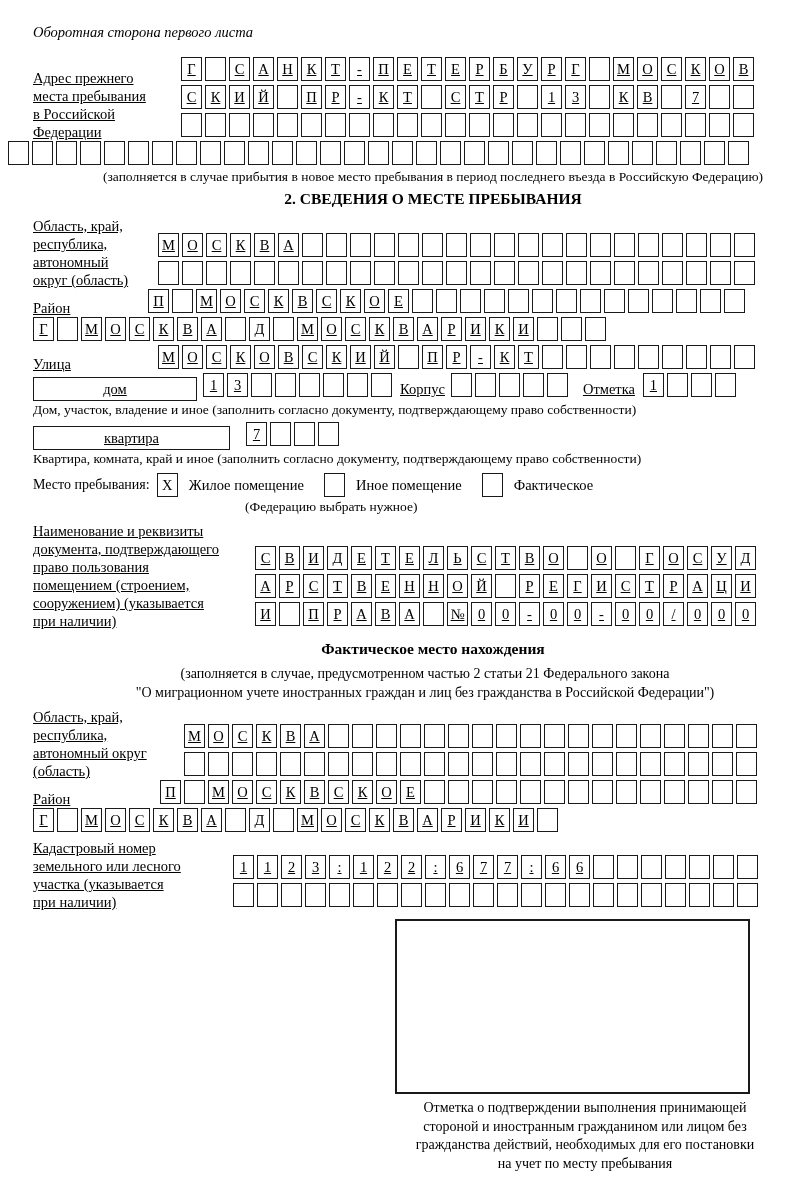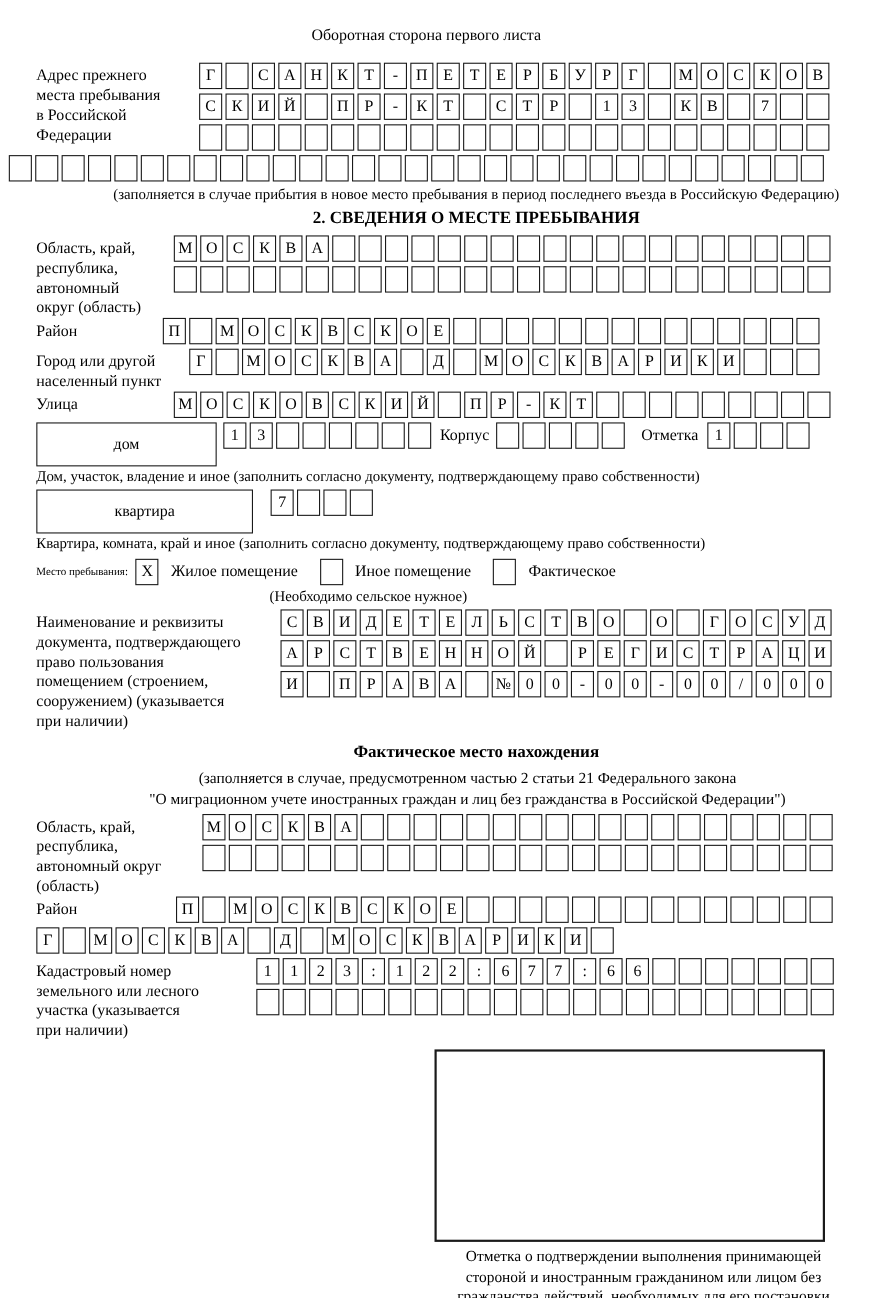--- a/index.html
+++ b/index.html
@@ -1,46 +1,46 @@
 <!DOCTYPE html>
 <html><head>
 <meta charset="utf-8">
 <style>
   html,body{margin:0;padding:0;background:#fff;}
   .page{
     position:relative;width:800px;height:1180px;background:#fff;color:#000;
     font-family:"Liberation Serif", serif;overflow:hidden;box-sizing:border-box;
     padding:0 0 0 33px;
   }
-  .note{ text-align:center;font-size:14.5px;margin:24px 58px 16px 0; }
+  .note{ text-align:left;font-size:14.5px;margin:24px 58px 16px 0;font-style:italic; }
   .full{ margin-left:-33px;width:800px;text-align:center; }
   .caption{ font-size:13.5px;margin:1px 0 2px 0; }
   .heading{ font-weight:bold;font-size:15.5px;margin:5px 0 6px 0; }
-  .frow{ display:flex;align-items:flex-start; }
+  .frow{ display:flex;align-items:flex-end;text-decoration:underline; }
   .flabel{ flex:none;font-size:14.5px;line-height:18px;white-space:pre-line;padding-top:3px; }
   .w148{width:148px}.w125{width:125px}.w115{width:115px}.w139{width:139px}
   .w222{width:222px}.w151{width:151px}.w127{width:127px}.w200{width:200px}
   .cellrow{ display:flex;margin-bottom:4px; }
   .cell{
     flex:none;width:21px;height:24px;box-sizing:border-box;border:1.6px solid #1a1a1a;
     margin-right:3px;display:flex;align-items:center;justify-content:center;
     font-size:14.5px;background:#fff;
   }
   .row4{ margin-left:-25px; }
   .wide-box{
-    flex:none;height:40px;box-sizing:border-box;border:1.6px solid #1a1a1a;
+    flex:none;height:24px;box-sizing:border-box;border:1.6px solid #1a1a1a;
     display:flex;align-items:center;justify-content:center;font-size:14.5px;
   }
   .dom-box{width:164px;margin-right:6px;}
   .kv-box{width:197px;margin-right:16px;}
   .inline-label{ font-size:14.5px;line-height:24px;flex:none; }
   .korpus-label{ margin:0 6px 0 5px; }
   .stroenie-label{ margin:0 8px 0 12px; }
   .mesto-row{ display:flex;align-items:center;margin:6px 0 2px 0; }
-  .mesto-label{ font-size:10px;margin-right:7px; }
+  .mesto-label{ font-size:14px;margin-right:7px; }
   .opt-label{ font-size:14.5px;margin:0 20px 0 8px;text-align:right; }
   .hint{ font-size:13.5px;margin:0 0 4px 212px; }
   .subtitle{ font-size:14px;line-height:19px;white-space:pre-line;margin-bottom:3px;padding-left:25px; }
   .stamp-box{ margin:8px 0 0 362px;width:355px;height:175px;box-sizing:border-box;border:2px solid #1a1a1a;background:#fff; }
   .stamp-caption{ margin:5px 0 0 352px;width:400px;text-align:center;font-size:14px;line-height:18.5px;white-space:pre-line; }
 </style>
 </head>
 <body>
 
 <div class="page">
@@ -258,22 +258,20 @@
         <span class="cell"></span>
         <span class="cell"></span>
         <span class="cell"></span>
         <span class="cell"></span>
         <span class="cell"></span>
         <span class="cell"></span>
       </div>
   </div>
 
   <div class="frow">
-    <div class="flabel w139">Город или другой
-населенный пункт</div>
     <div class="cellrow">
         <span class="cell">Г</span>
         <span class="cell"></span>
         <span class="cell">М</span>
         <span class="cell">О</span>
         <span class="cell">С</span>
         <span class="cell">К</span>
         <span class="cell">В</span>
         <span class="cell">А</span>
         <span class="cell"></span>
@@ -369,21 +367,21 @@
 
   <div class="mesto-row">
     <span class="mesto-label">Место пребывания:</span>
     <span class="cell">X</span>
     <span class="opt-label">Жилое помещение</span>
     <span class="cell"></span>
     <span class="opt-label">Иное помещение</span>
     <span class="cell"></span>
     <span class="opt-label">Фактическое</span>
   </div>
-  <div class="hint">(Необходимо сельское нужное)</div>
+  <div class="hint">(Федерацию выбрать нужное)</div>
 
   <div class="frow">
     <div class="flabel w222">Наименование и реквизиты
 документа, подтверждающего
 право пользования
 помещением (строением,
 сооружением) (указывается
 при наличии)</div>
     <div>
       <div class="cellrow">

